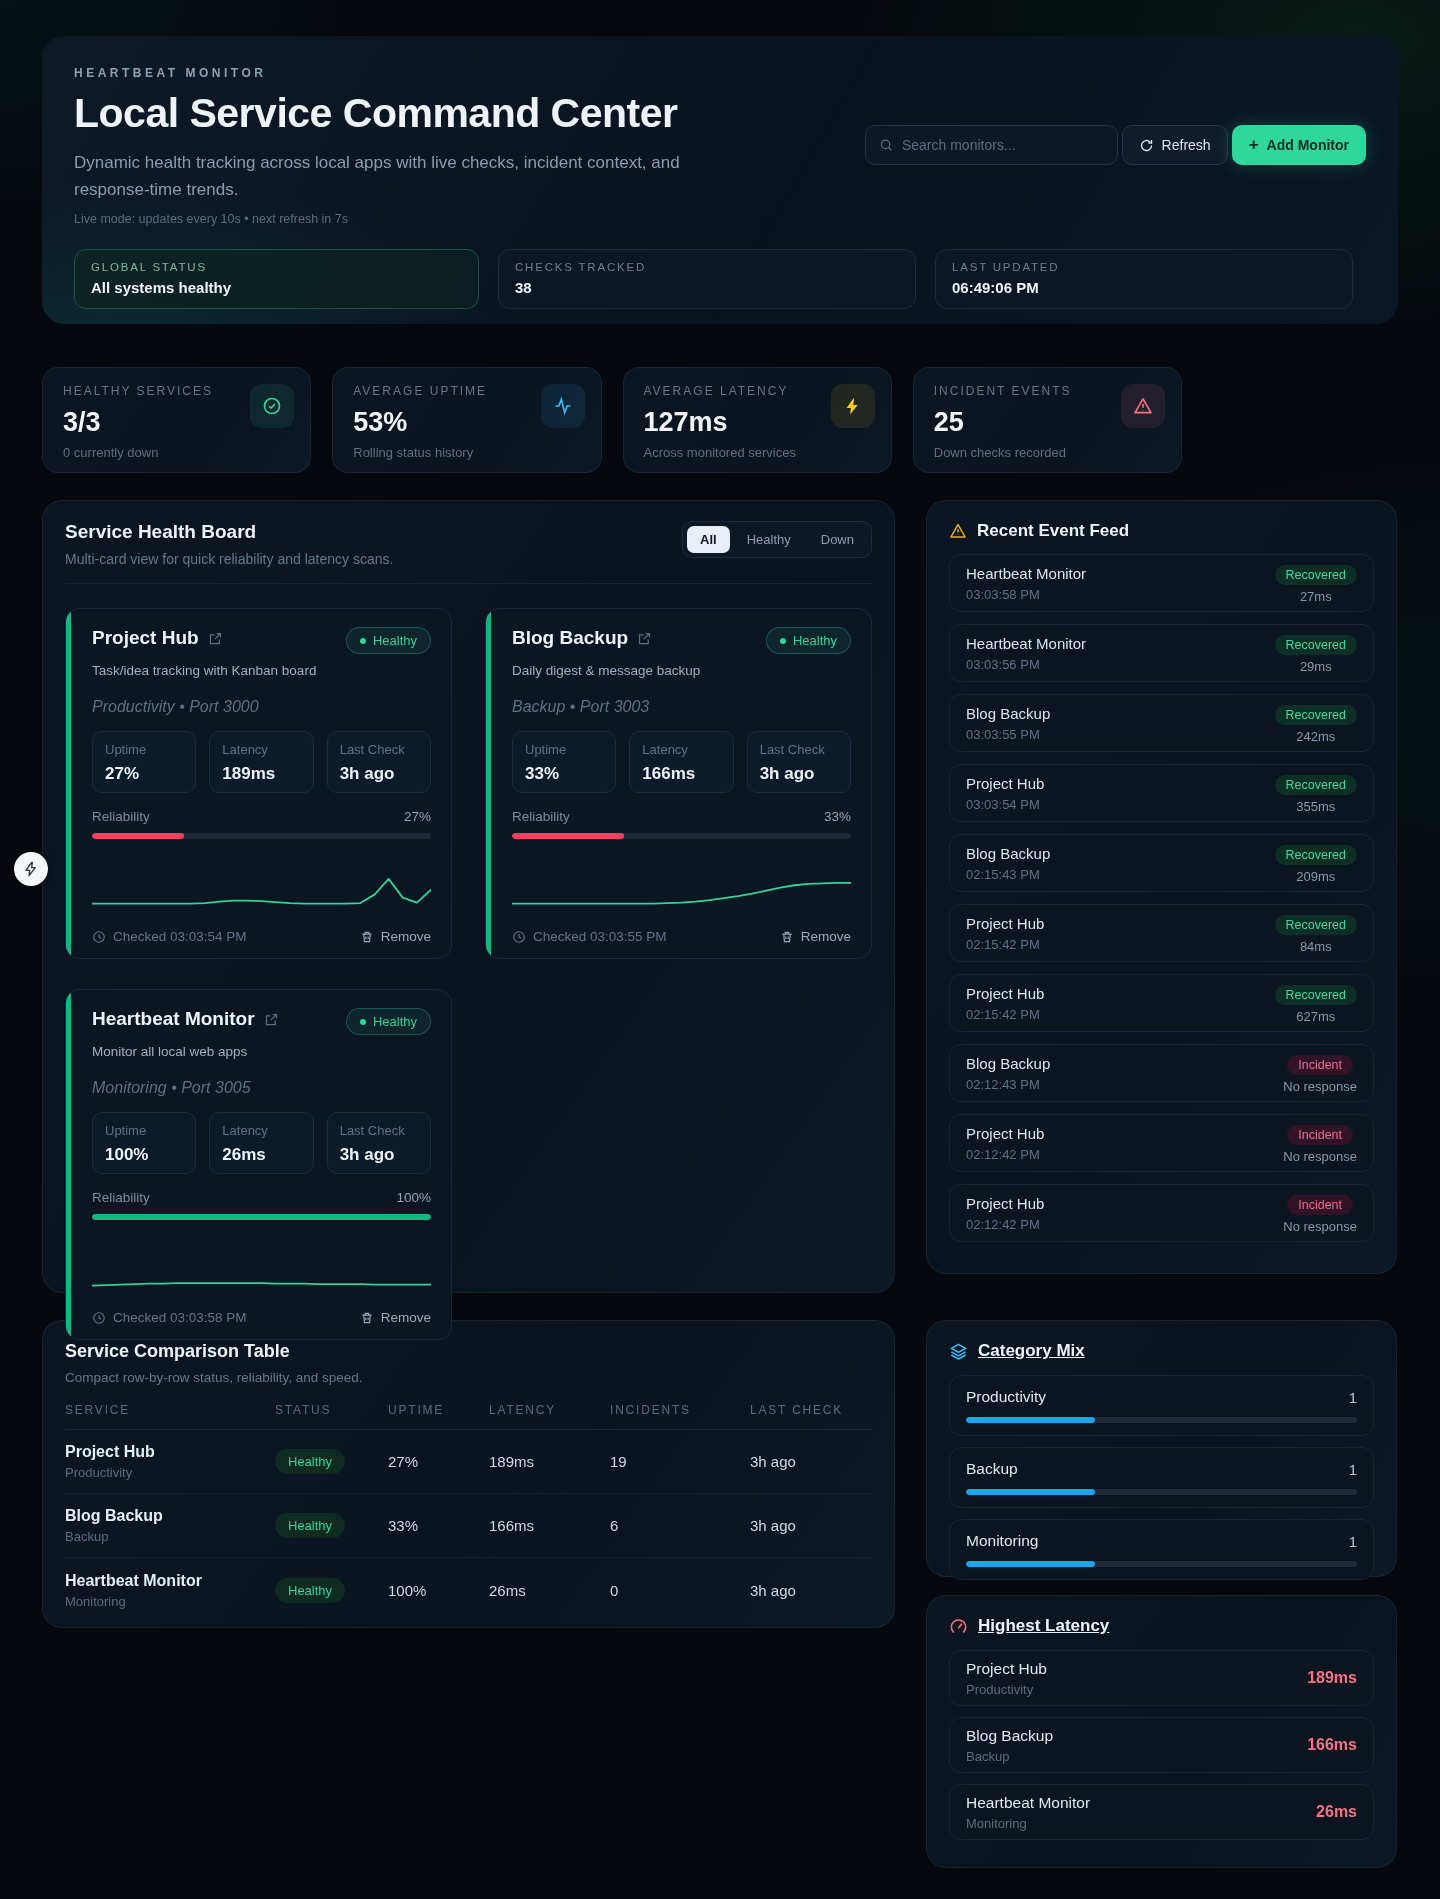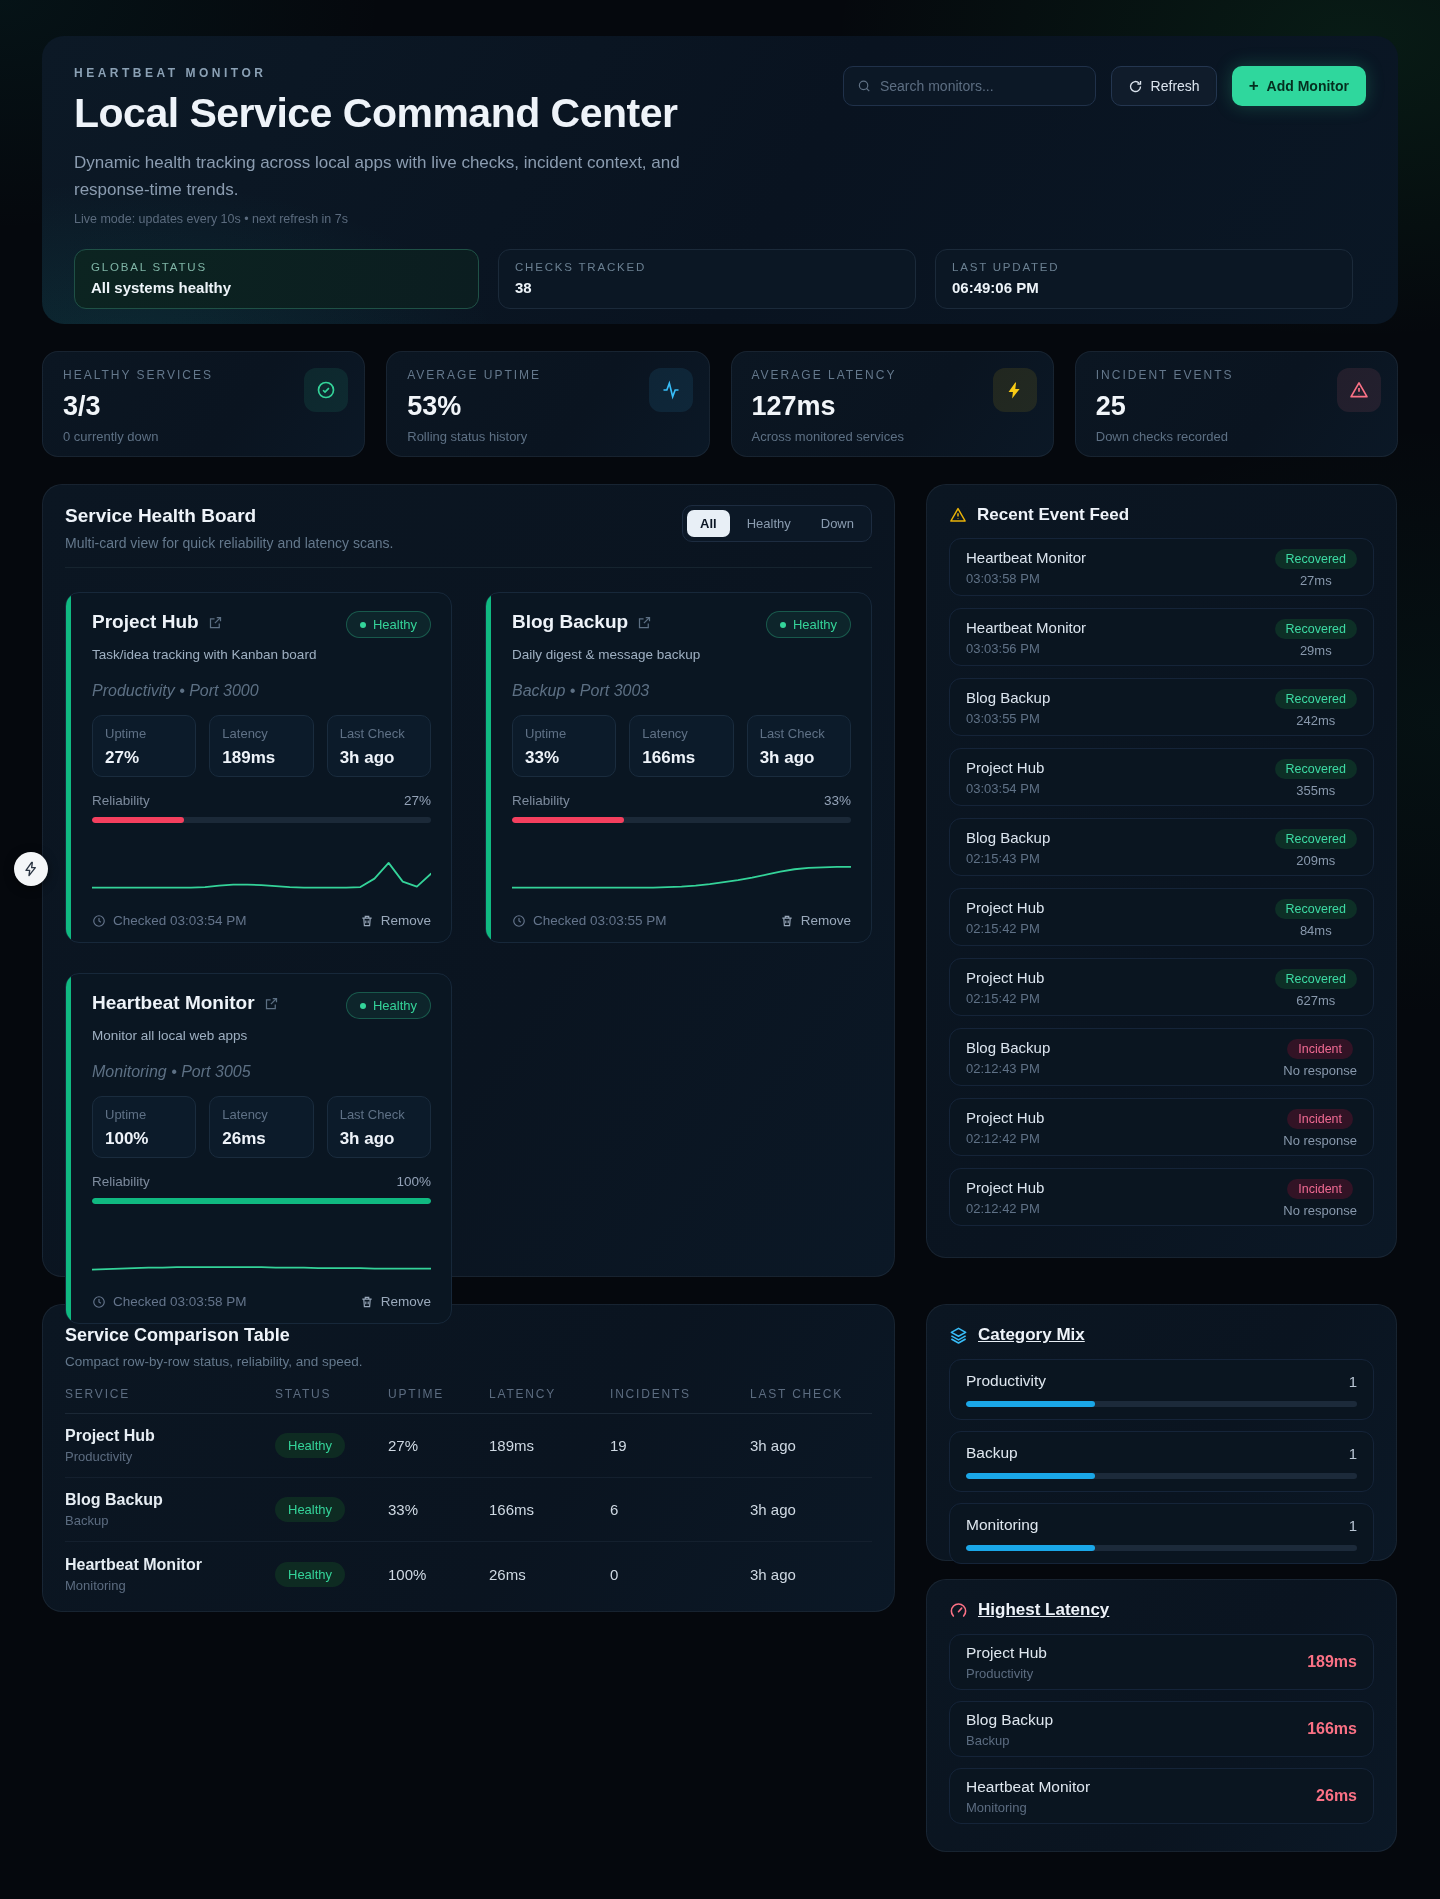--- a/index.html
+++ b/index.html
@@ -24,41 +24,41 @@
   .hero{ width:1356px; height:288px; padding:30px 32px;
     background:
       radial-gradient(620px 300px at 6% 115%, rgba(20,184,166,.12), transparent 62%),
       linear-gradient(120deg,#0c1926 0%,#091320 55%,#0a1725 100%);
     border-radius:22px; }
   .hero-top{ display:flex; justify-content:space-between; }
   .eyebrow{ font-size:12px; letter-spacing:3.5px; color:#8ba1b5; font-weight:600; }
   .h-title{ font-size:41px; font-weight:700; letter-spacing:-.5px; color:#eef3f9; margin-top:10px; }
   .h-desc{ font-size:17px; line-height:1.6; color:#8b9cb0; margin-top:12px; max-width:630px; }
   .h-live{ font-size:12.5px; color:#5b6b7e; margin-top:9px; }
-  .hero-actions{ display:flex; gap:15px; align-items:flex-start; padding-bottom:2px; }
+  .hero-actions{ display:flex; gap:4px; align-items:center; padding-bottom:2px; }
   .search{ display:flex; align-items:center; gap:9px; width:253px; height:40px;
     background:#0c1826; border:1px solid #20314a; border-radius:10px; padding:0 13px; color:#607184; }
   .search input{ background:transparent; border:none; outline:none; color:#c7d3e0;
     font-size:14px; width:100%; font-family:inherit; }
   .search input::placeholder{ color:#5d6e82; }
   .btn{ display:flex; align-items:center; gap:8px; height:40px; border-radius:10px;
     font-size:14px; cursor:pointer; border:1px solid transparent; font-family:inherit; }
   .btn-ghost{ background:#101c2b; border-color:#243650; color:#dbe4ee; padding:0 16px; }
   .btn-primary{ background:#2fd79d; color:#052e1f; font-weight:700; padding:0 16px;
     box-shadow:0 0 18px rgba(47,215,157,.25); }
   .btn-primary .plus{ font-size:17px; font-weight:700; }
   .hero-stats{ display:grid; grid-template-columns:405px 418px 418px; gap:19px; margin-top:23px; }
   .hstat{ height:60px; padding:11px 16px; border-radius:12px; background:#0b1724; border:1px solid #1b2a3a; }
   .hstat.global{ background:linear-gradient(100deg,#0c2421,#0b1d20); border-color:#1f5146; }
   .hstat .lb{ font-size:11.5px; letter-spacing:1.8px; color:#6b8092; }
   .hstat.global .lb{ color:#7fb5a6; }
   .hstat .vl{ font-size:15px; font-weight:700; color:#eef4f9; margin-top:6px; }
 
   
-  .kpi-row{ display:grid; grid-template-columns:repeat(4,1fr); gap:21px; width:1356px; margin-top:27px; }
+  .kpi-row{ display:grid; grid-template-columns:repeat(4,1fr); gap:21px; width:1140px; margin-top:43px; }
   .kpi{ position:relative; height:106px; padding:16px 20px; border-radius:16px; }
   .kpi .lb{ font-size:12px; letter-spacing:2px; color:#64788c; }
   .kpi .vl{ font-size:27px; font-weight:700; color:#f1f5f9; margin-top:9px; }
   .kpi .sb{ font-size:13px; color:#5d7084; margin-top:7px; }
   .kpi .icbox{ position:absolute; right:16px; top:16px; width:44px; height:44px; border-radius:12px;
     display:flex; align-items:center; justify-content:center; }
   .icbox.green{ background:rgba(52,211,153,.10); color:#34d399; }
   .icbox.blue{ background:rgba(56,189,248,.10); color:#38bdf8; }
   .icbox.yellow{ background:rgba(250,204,21,.10); color:#facc15; }
   .icbox.red{ background:rgba(251,113,133,.10); color:#fb7185; }

